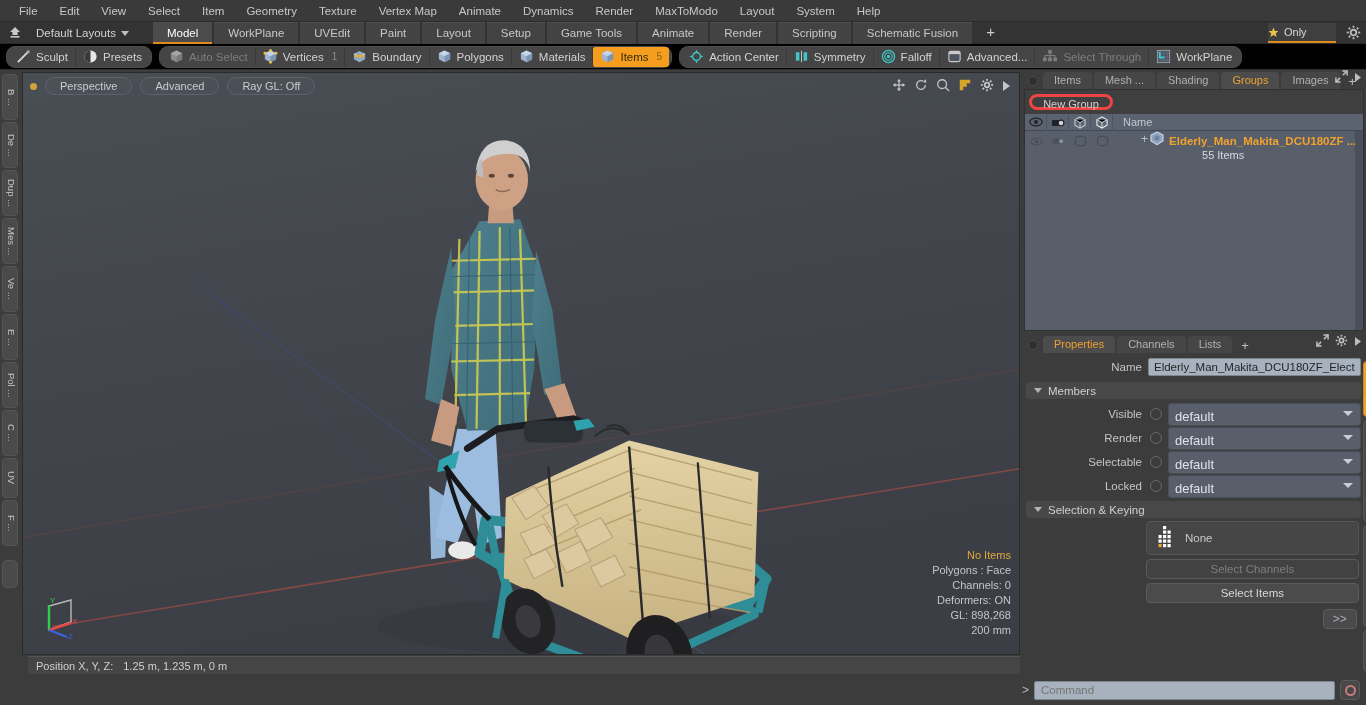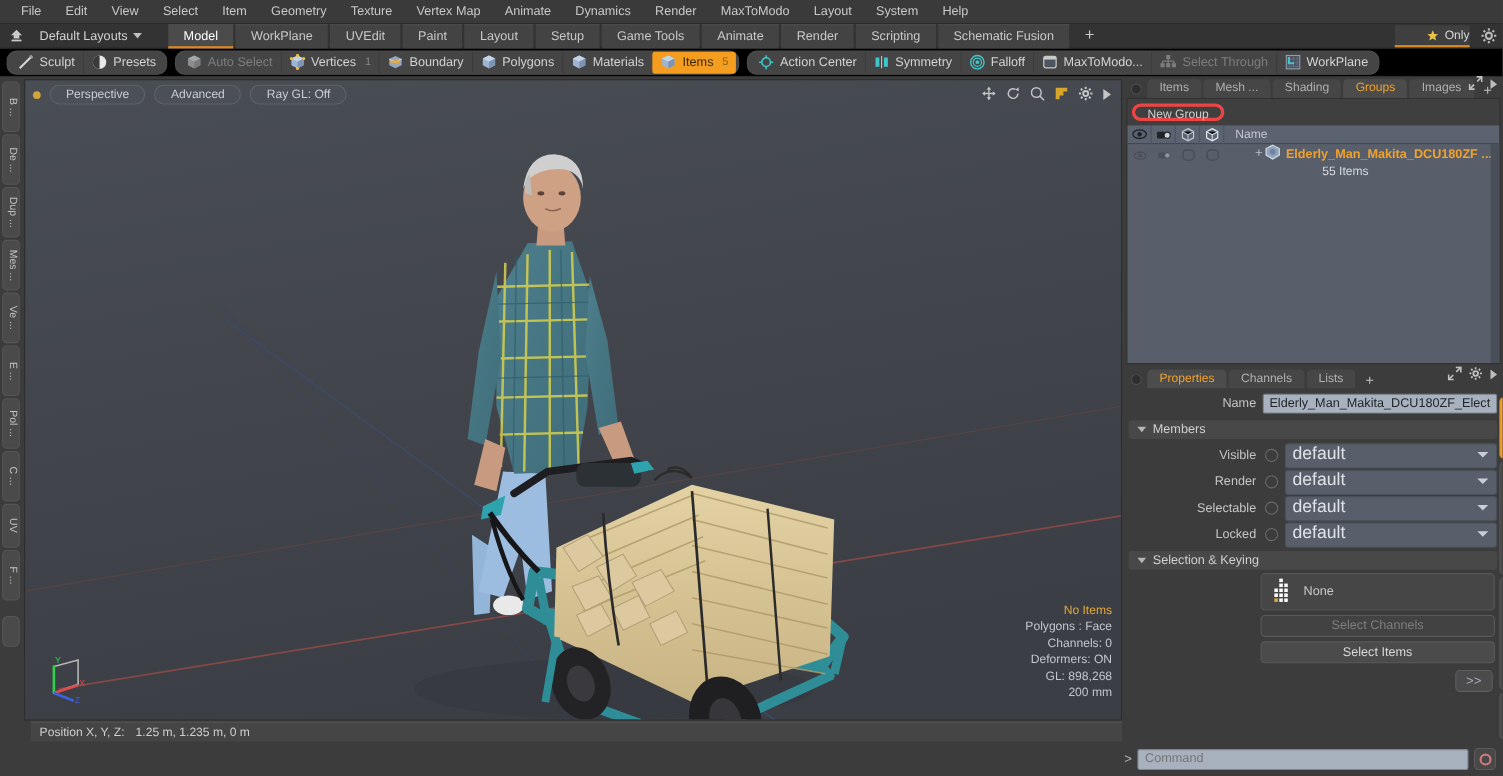--- a/index.html
+++ b/index.html
@@ -23,21 +23,21 @@
     border-right:4px solid transparent; border-top:5px solid #c0c0c0; vertical-align:middle; }
   .lt-tabs { display:flex; margin-left:24px; height:22px; }
   .lt { color:#c8c8c8; font-size:11.5px; padding:0 14px; line-height:21px;
     background:#434343; margin-right:2px; border-top:1px solid #4e4e4e;
     white-space:nowrap; cursor:default; }
   .lt.active { background:#4b4b4b; color:#ffffff; border-bottom:2px solid #e08a1e; }
   .lt.plus { background:transparent; border:none; color:#cccccc; font-size:15px;
     padding:0 12px; line-height:20px; }
   .only-btn { position:absolute; right:30px; top:1px; height:20px; width:68px;
     background:#3f3f3f; border-bottom:2px solid #e08a1e; display:flex;
-    align-items:center; justify-content:flex-end; gap:5px; }
+    align-items:center; justify-content:flex-start; gap:5px; }
   .only-btn span { color:#d8d8d8; font-size:11px; }
   .gear-right { position:absolute; right:5px; top:3px; }
 
   
   .modebar { height:26px; background:#000000; display:flex; align-items:center;
     padding-left:6px; border-bottom:1px solid #2e2e2e; gap:0; }
   .grp { display:flex; align-items:center; background:#454545; border-radius:9px;
     height:22px; padding:0 2px; border:1px solid #4d4d4d; }
   .gbtn { display:flex; align-items:center; height:20px; padding:0 7px; gap:5px;
     color:#d2d2d2; font-size:11.5px; white-space:nowrap; border-radius:3px; }
@@ -118,22 +118,22 @@
   .listscroll { position:absolute; right:0; top:0; bottom:0; width:8px; background:#4a5059; }
 
   .propbox { margin:2px 2px 0 2px; background:#3c3c3c; flex:1; display:flex; }
   .propmain { flex:1; }
   .prow { display:flex; align-items:center; height:24px; padding:0 2px; gap:6px; }
   .plabel { color:#c5c5c5; font-size:11.5px; text-align:right; width:116px; flex:none; }
   .pfield { flex:1; height:18px; background:#a8b2be; border:1px solid #7d858f;
     border-radius:2px; color:#22262b; font-size:11.5px; padding:0 5px; line-height:16px;
     overflow:hidden; white-space:nowrap; }
   .psel { flex:1; height:23px; background:#585f6b; border:1px solid #4a5059;
-    border-radius:3px; color:#dfe3e8; font-size:16px; padding:0 6px; line-height:17px;
-    display:flex; align-items:flex-start; position:relative; }
+    border-radius:3px; color:#dfe3e8; font-size:13px; padding:0 6px; line-height:17px;
+    display:flex; align-items:flex-end; position:relative; }
   .psel .arr { position:absolute; right:7px; top:7px; border-left:5px solid transparent;
     border-right:5px solid transparent; border-top:5px solid #c9ced5; }
   .pcirc { width:12px; height:12px; border-radius:50%; border:1px solid #6a6a6a;
     flex:none; margin-left:2px; }
   .sectbar { height:17px; background:#484848; margin:3px 2px 3px 2px; border-radius:3px;
     display:flex; align-items:center; padding-left:8px; gap:6px; }
   .sectbar span { color:#cfcfcf; font-size:11.5px; }
   .tri { border-left:4px solid transparent; border-right:4px solid transparent;
     border-top:5px solid #b4b4b4; }
   .keybox { margin-left:122px; margin-right:4px; height:34px; background:#464646;
@@ -363,21 +363,21 @@
         </span>
         <span>Falloff</span>
       </div>
       <div class="gbtn sep">
         <span style="display: inline-flex; align-items: center;">
           <svg width="15" height="15" viewBox="0 0 16 16">
             <rect x="2" y="2.5" width="12" height="11" rx="2" fill="#4d5560" stroke="#c9c9c9" stroke-width="1.2"></rect>
             <rect x="2" y="2.5" width="12" height="3" fill="#c9c9c9"></rect>
           </svg>
         </span>
-        <span>MaxToModo...</span>
+        <span>Advanced...</span>
       </div>
       <div class="gbtn dim sep">
         <span style="display: inline-flex; align-items: center;">
           <svg width="16" height="15" viewBox="0 0 17 16">
             <g fill="#7d7d7d">
               <rect x="6.5" y="1" width="4" height="4"></rect>
               <rect x="1" y="9" width="4" height="4"></rect>
               <rect x="6.5" y="9" width="4" height="4"></rect>
               <rect x="12" y="9" width="4" height="4"></rect>
             </g>

